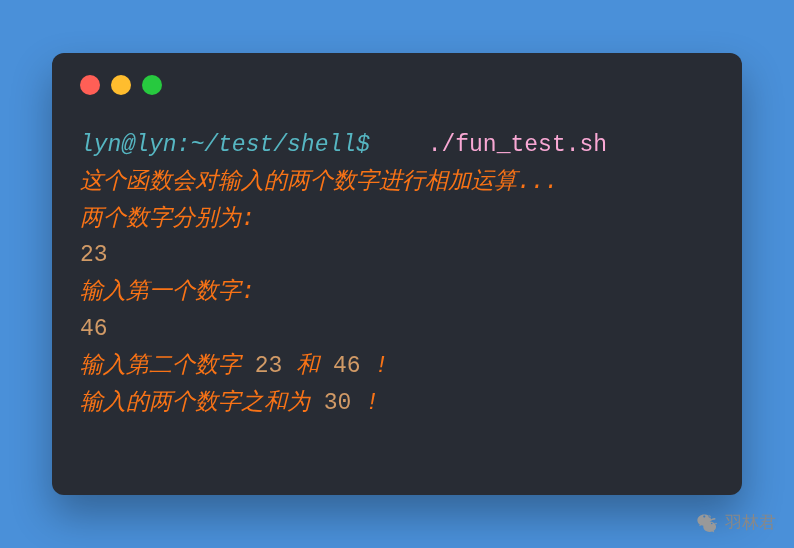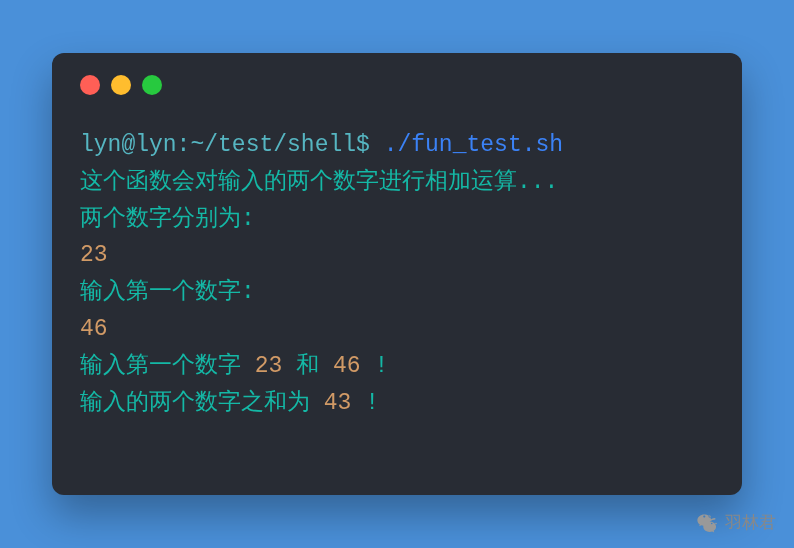--- a/index.html
+++ b/index.html
@@ -33,23 +33,23 @@
     border-radius: 50%;
   }
   .dot-red { background: #ff5f56; }
   .dot-yellow { background: #ffbd2e; }
   .dot-green { background: #27c93f; }
   .content {
     font-size: 23px;
     line-height: 1.6;
     white-space: pre;
   }
-  .prompt { color: #56b6c2; }
-  .command { color: #3b82f6; }
-  .msg { color: #14b8a6; }
+  .prompt { color: #56b6c2; font-style: italic; }
+  .command { color: #f9a8d4; margin-left: 44px; }
+  .msg { color: #f97316; font-style: italic; }
   .val { color: #d19a66; text-align: center; }
   .watermark {
     position: absolute;
     bottom: 12px;
     right: 18px;
     display: flex;
     align-items: center;
     gap: 0;
     color: #888;
     font-size: 17px;
@@ -72,22 +72,22 @@
     <div class="dot dot-red"></div>
     <div class="dot dot-yellow"></div>
     <div class="dot dot-green"></div>
   </div>
   <div class="content"><span class="prompt">lyn@lyn:~/test/shell$ </span><span class="command">./fun_test.sh</span>
 <span class="msg">这个函数会对输入的两个数字进行相加运算...</span>
 <span class="msg">两个数字分别为: </span>
 <span class="val">23</span>
 <span class="msg">输入第一个数字: </span>
 <span class="val">46</span>
-<span class="msg">输入第一个数字 </span><span class="val">23</span><span class="msg"> 和 </span><span class="val">46</span><span class="msg"> !</span>
-<span class="msg">输入的两个数字之和为 </span><span class="val">43</span><span class="msg"> !</span></div>
+<span class="msg">输入第二个数字 </span><span class="val">23</span><span class="msg"> 和 </span><span class="val">46</span><span class="msg"> !</span>
+<span class="msg">输入的两个数字之和为 </span><span class="val">30</span><span class="msg"> !</span></div>
 </div>
 
 <div class="watermark">
   <span class="wechat-icon">
     <svg viewBox="0 0 1024 1024" fill="#999">
         <path d="M670 369c-59 0-113 16-157 44-17-98-121-174-247-174C127 239 14 332 14 447c0 63 34 120 88 158l-22 66 77-38c24 8 49 13 76 14-3 12-4 25-4 38 0 105 105 190 234 190 34 0 66-6 95-17l71 35-19-61c53-35 87-88 87-147 0-105-105-190-234-190 3-1 6-1 9-1-1-2-1-3-2-5 61-45 143-72 200-72v-48zM266 350c-22 0-39-18-39-39s18-39 39-39 39 18 39 39-18 39-39 39zm195 0c-22 0-39-18-39-39s18-39 39-39 39 18 39 39-18 39-39 39zm78 247c-17 0-31-14-31-31s14-31 31-31 31 14 31 31-14 31-31 31zm156 0c-17 0-31-14-31-31s14-31 31-31 31 14 31 31-14 31-31 31z"></path>
       </svg>
   </span>
   <span>羽林君</span>
 </div>

